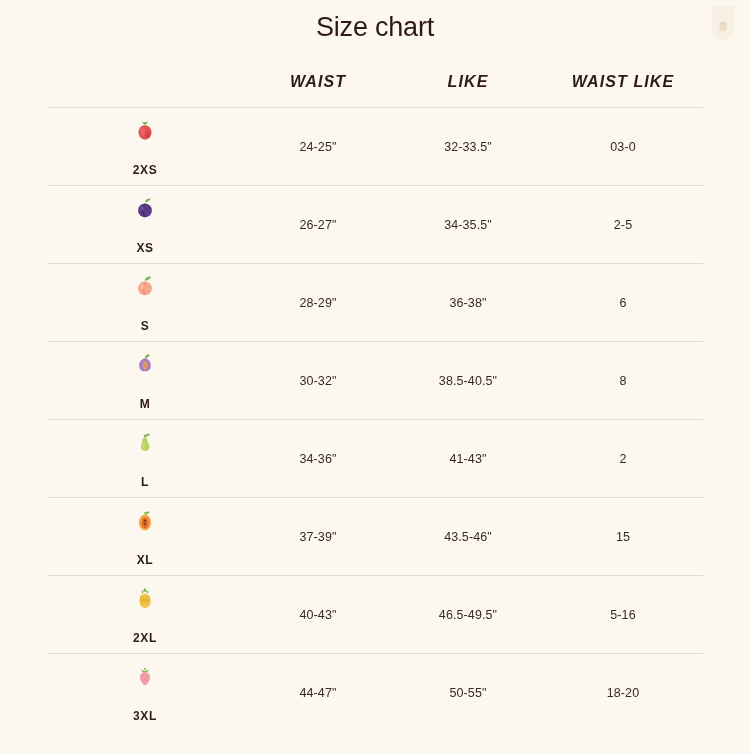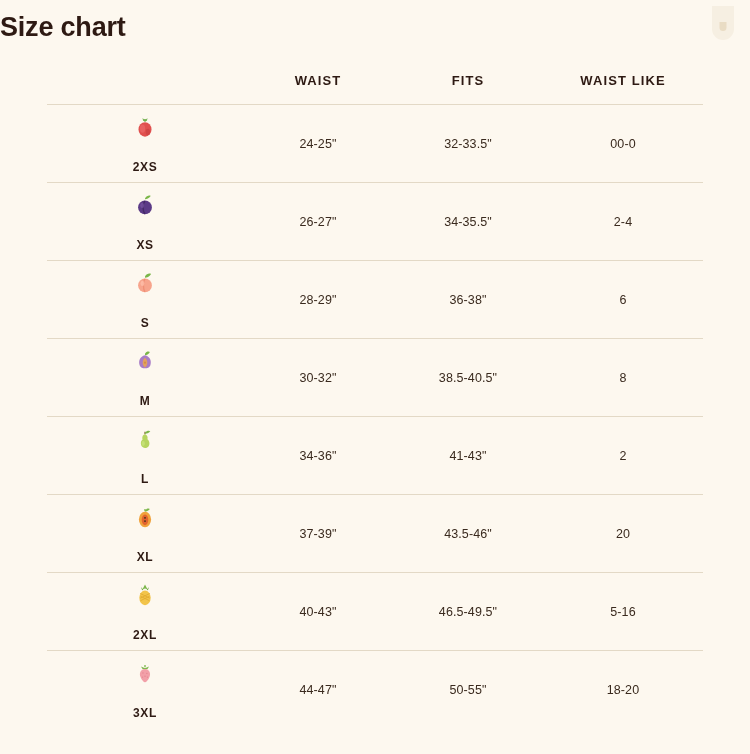--- a/index.html
+++ b/index.html
@@ -15,22 +15,23 @@
     overflow: hidden;
   }
   .page {
     position: relative;
     width: 750px;
     height: 754px;
     background: #fdf8ef;
     box-sizing: border-box;
   }
   .title {
+    text-align: center;
     font-size: 27px;
-    font-weight: bold;
+    font-weight: normal;
     letter-spacing: -0.2px;
     color: #2e1a13;
     padding-top: 12px;
     margin: 0;
   }
   .corner-mark {
     position: absolute;
     top: 6px;
     right: 16px;
     width: 22px;
@@ -48,25 +49,26 @@
     border-radius: 0 0 4px 4px;
     background: #e9dcc4;
   }
   table.size-chart {
     width: 656px;
     margin: 30px auto 0 auto;
     border-collapse: collapse;
     table-layout: fixed;
   }
   table.size-chart th {
-    font-size: 13px;
+    font-size: 16px;
     font-weight: bold;
     letter-spacing: 1.1px;
     color: #2e1a13;
     padding: 0 0 16px 0;
+    font-style: italic;
   }
   table.size-chart th.col-size {
     width: 196px;
   }
   table.size-chart th.col-waist {
     width: 150px;
   }
   table.size-chart th.col-hips {
     width: 150px;
   }
@@ -117,59 +119,59 @@
     <div class="inner"></div>
   </div>
 
   <h1 class="title">Size chart</h1>
 
   <table class="size-chart">
     <thead>
       <tr>
         <th class="col-size"></th>
         <th class="col-waist">WAIST</th>
-        <th class="col-hips">FITS</th>
+        <th class="col-hips">LIKE</th>
         <th class="col-fits">WAIST LIKE</th>
       </tr>
     </thead>
     <tbody>
 
       <tr>
         <td>
           <div class="size-cell">
             <svg class="fruit" viewBox="0 0 32 32">
               <path d="M16 6 L16 9" stroke="#6fae4a" stroke-width="2" fill="none"></path>
               <path d="M13 5 L16 8 L19 5 L18.5 8 L16 9.5 L13.5 8 Z" fill="#6fae4a"></path>
               <ellipse cx="16" cy="19" rx="8" ry="9" fill="#e0504e"></ellipse>
               <ellipse cx="13" cy="18" rx="3.2" ry="5" fill="#ef7070" opacity="0.55"></ellipse>
               <ellipse cx="19.5" cy="22" rx="2.6" ry="4" fill="#c73d3f" opacity="0.6"></ellipse>
             </svg>
             <span class="size-label">2XS</span>
           </div>
         </td>
         <td class="measure">24-25"</td>
         <td class="measure">32-33.5"</td>
-        <td class="measure">00-0</td>
+        <td class="measure">03-0</td>
       </tr>
 
       <tr>
         <td>
           <div class="size-cell">
             <svg class="fruit" viewBox="0 0 32 32">
               <path d="M16 8 C18 4, 22 4, 23 5 C21 8, 18 9, 16 9 Z" fill="#7ab648"></path>
               <ellipse cx="16" cy="19" rx="8.5" ry="8.5" fill="#5b3a86"></ellipse>
               <path d="M16 11 C13 14, 13 24, 16 27" stroke="#452a66" stroke-width="1.6" fill="none"></path>
               <ellipse cx="12.5" cy="16.5" rx="2.4" ry="3.2" fill="#7f5aa8" opacity="0.6"></ellipse>
             </svg>
             <span class="size-label">XS</span>
           </div>
         </td>
         <td class="measure">26-27"</td>
         <td class="measure">34-35.5"</td>
-        <td class="measure">2-4</td>
+        <td class="measure">2-5</td>
       </tr>
 
       <tr>
         <td>
           <div class="size-cell">
             <svg class="fruit" viewBox="0 0 32 32">
               <path d="M16 8 C18 4, 22 4, 23.5 5 C21.5 8.5, 18 9.5, 16 9.5 Z" fill="#7ab648"></path>
               <ellipse cx="16" cy="19" rx="8.5" ry="8.5" fill="#f7a48c"></ellipse>
               <path d="M16 11 C13.5 14, 13.5 24, 16 27" stroke="#ef8f76" stroke-width="1.6" fill="none"></path>
               <ellipse cx="12.8" cy="16.5" rx="2.4" ry="3.2" fill="#ffc2ae" opacity="0.7"></ellipse>
@@ -225,21 +227,21 @@
               <ellipse cx="16" cy="19" rx="7.5" ry="9.5" fill="#f0a23c"></ellipse>
               <ellipse cx="16" cy="19.5" rx="4" ry="6.5" fill="#e0632f"></ellipse>
               <circle cx="16" cy="17" r="1.1" fill="#3a2a1e"></circle>
               <circle cx="16" cy="21" r="1.1" fill="#3a2a1e"></circle>
             </svg>
             <span class="size-label">XL</span>
           </div>
         </td>
         <td class="measure">37-39"</td>
         <td class="measure">43.5-46"</td>
-        <td class="measure">20</td>
+        <td class="measure">15</td>
       </tr>
 
       <tr>
         <td>
           <div class="size-cell">
             <svg class="fruit" viewBox="0 0 32 32">
               <path d="M16 3 L13 9 L16 8 L19 9 Z" fill="#7ab648"></path>
               <path d="M11 6 L14 9.5 L12.5 10 Z" fill="#6aa83e"></path>
               <path d="M21 6 L18 9.5 L19.5 10 Z" fill="#6aa83e"></path>
               <ellipse cx="16" cy="19.5" rx="7" ry="9" fill="#f2c44a"></ellipse>

